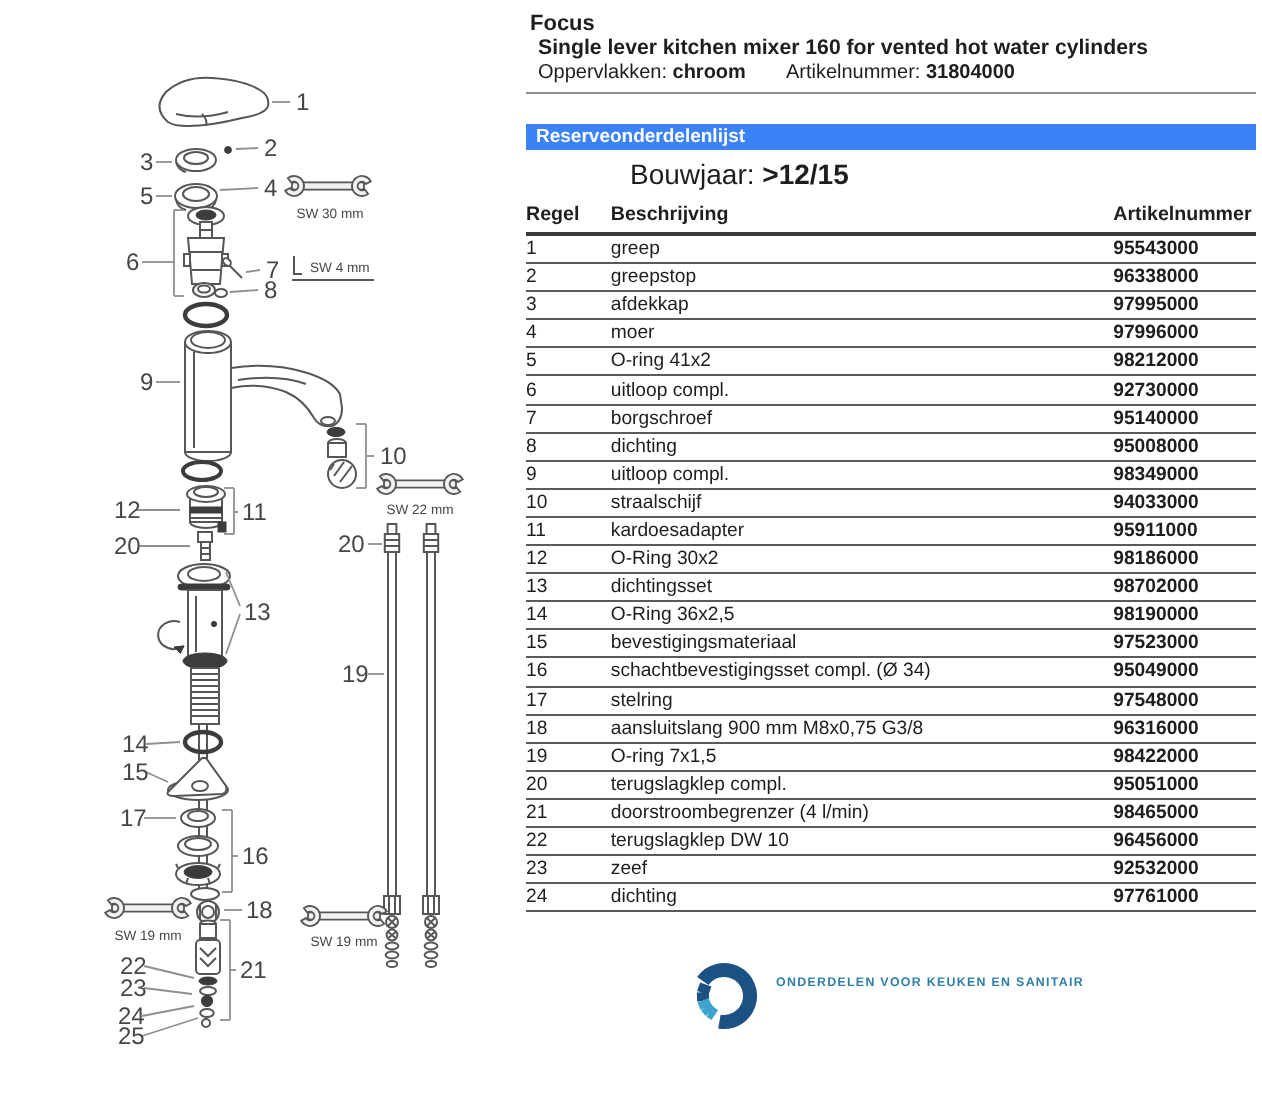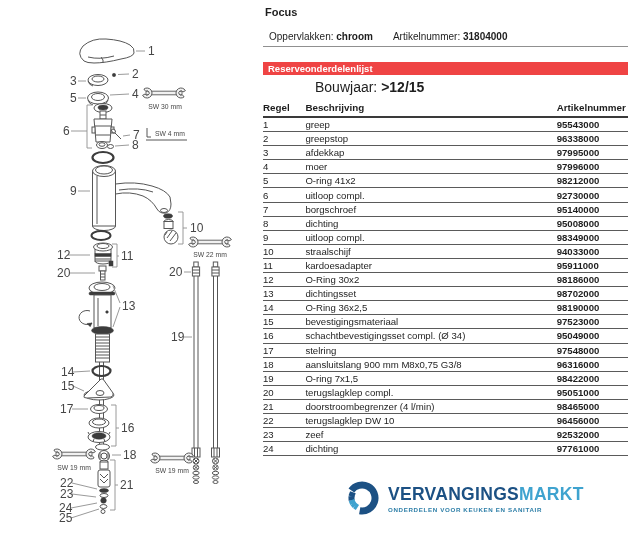--- a/index.html
+++ b/index.html
@@ -15,21 +15,21 @@
   text.co{font:12px "Liberation Sans",sans-serif;fill:#464646;}
   text.sw{font:6.8px "Liberation Sans",sans-serif;fill:#464646;}
   
   .right{position:absolute;left:263px;top:0;width:365px;height:550px;}
   .h-title{position:absolute;left:2px;top:6px;font-size:11px;font-weight:bold;line-height:12px;}
   .h-sub{position:absolute;left:6px;top:18px;font-size:10.6px;font-weight:bold;line-height:12px;white-space:nowrap;}
   .h-meta{position:absolute;left:6px;top:31px;font-size:10px;line-height:12px;white-space:nowrap;}
   .h-meta b{font-weight:bold;}
   .gap{display:inline-block;width:20px;}
   .rule{position:absolute;left:0;top:46px;width:365px;border-top:1px solid #909090;}
-  .bar{position:absolute;left:0;top:62px;width:365px;height:13px;background:#ef4444;color:#fff;
+  .bar{position:absolute;left:0;top:62px;width:365px;height:13px;background:#3b82f6;color:#fff;
        font-size:9.5px;font-weight:bold;line-height:13px;padding-left:5px;box-sizing:border-box;}
   .year{position:absolute;left:6px;top:79px;font-size:14px;padding-left:46px;}
   .year b{font-weight:bold;}
   table.parts{position:absolute;left:0;top:102px;width:365px;border-collapse:collapse;table-layout:fixed;}
   table.parts th{font-size:9.8px;font-weight:bold;text-align:left;padding:0 0 3px 0;
                  border-bottom:2px solid #3a3a3a;}
   table.parts td{font-size:9.6px;padding:0;height:13.1px;line-height:13px;
                  border-bottom:1px solid #5a5a5a;overflow:hidden;white-space:nowrap;}
   th.c1,td.c1{width:41px;padding-left:6px;margin-left:44px;}
   th.c2,td.c2{width:243px;}
@@ -309,20 +309,21 @@
       <text class="co" x="171" y="341">19</text>
     </g>
     <g>
       <use href="#wrench" transform="translate(150,458)"></use>
       <text class="sw" x="172" y="473" text-anchor="middle">SW 19 mm</text>
     </g>
   </svg>
 
   <div class="right">
     <div class="h-title">Focus</div>
+    <div class="h-sub">Single lever kitchen mixer 160 for vented hot water cylinders</div>
     <div class="h-meta"><span>Oppervlakken:</span> <b>chroom</b><span class="gap"></span><span>Artikelnummer:</span> <b>31804000</b></div>
     <div class="rule"></div>
     <div class="bar">Reserveonderdelenlijst</div>
     <div class="year"><span>Bouwjaar:</span> <b>&gt;12/15</b></div>
 
     <table class="parts">
       <thead>
         <tr>
           <th class="c1">Regel</th>
           <th class="c2">Beschrijving</th>
@@ -458,18 +459,17 @@
     <svg width="36" height="42" viewBox="0 0 36 42">
       <path d="M6.4,12.5 A13,13 0 1 1 14.7,32.8" fill="none" stroke="#1c5184" stroke-width="7"></path>
       <line x1="9.95" y1="17.4" x2="4.3" y2="15.4" stroke="#1c5184" stroke-width="4.5"></line>
       <line x1="9.5" y1="20.3" x2="3.5" y2="20.5" stroke="#1c5184" stroke-width="4.5"></line>
       <line x1="10.0" y1="22.8" x2="4.5" y2="25.1" stroke="#3fa3cf" stroke-width="4"></line>
       <line x1="11.3" y1="24.8" x2="6.7" y2="28.7" stroke="#3fa3cf" stroke-width="3.5"></line>
       <line x1="12.8" y1="26.2" x2="9.5" y2="31.2" stroke="#3fa3cf" stroke-width="3"></line>
       <circle cx="17" cy="20" r="6.5" fill="#fff"></circle>
     </svg>
     <div class="logo-text">
-      <div class="logo-name"><span class="p1">VERVANGINGS</span><span class="p2">MARKT</span></div>
       <div class="logo-tag">ONDERDELEN VOOR KEUKEN EN SANITAIR</div>
     </div>
   </div>
 
 </div>
 
 </body></html>

